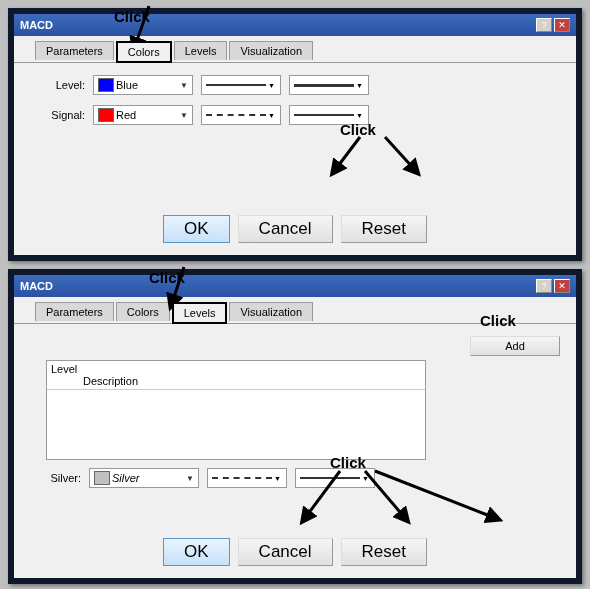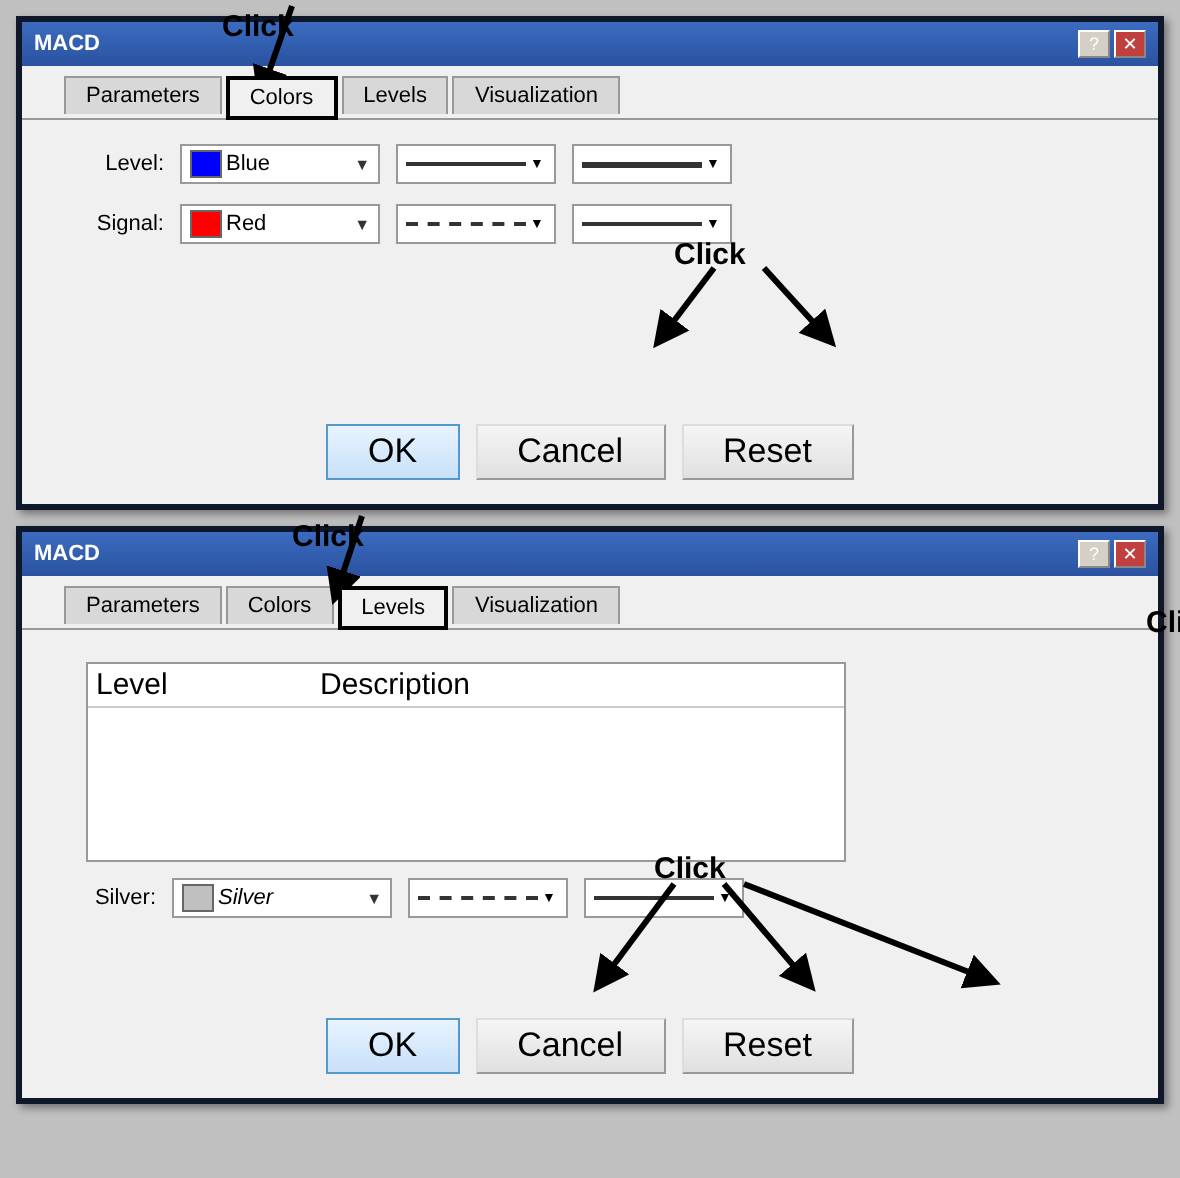--- a/index.html
+++ b/index.html
@@ -11,21 +11,21 @@
       min-height: 589px;
       display: flex;
       flex-direction: column;
       gap: 8px;
       padding: 8px;
     }
 
     
     .dialog {
       background: #0ea5e9;
-      border: 3px solid #0f172a;
+      border: 6px solid #0f172a;
       box-shadow: 2px 2px 4px rgba(0,0,0,0.4);
       width: 574px;
     }
 
     .title-bar {
       background: linear-gradient(to bottom, #3c6bbf, #2a52a0);
       color: white;
       padding: 3px 6px;
       display: flex;
       align-items: center;
@@ -174,21 +174,22 @@
       background: white;
       border: 1px solid #999;
       height: 100px;
       width: 380px;
       margin-bottom: 8px;
     }
     .levels-table-header {
       display: flex;
       border-bottom: 1px solid #ccc;
       padding: 2px 4px;
-      font-size: 15px;
+      font-size: 11px;
+      flex-direction: column;
     }
     .level-col { width: 80px; }
     .desc-col { flex: 1; padding-left: 32px; }
     .side-btn {
       background: linear-gradient(to bottom, #f5f5f5, #e0e0e0);
       border: 1px solid #999;
       padding: 3px 16px;
       font-size: 11px;
       cursor: pointer;
       width: 90px;
@@ -344,20 +345,21 @@
   </div>
 
   <div class="dialog-body">
 
     <div style="display:flex; gap:8px; padding:0; margin-bottom:4px; position:relative;">
       <div style="flex:1;"></div>
       <div style="display:flex; flex-direction:column; gap:6px; position:relative;">
         <div style="position:absolute; top:-24px; left:10px; font-size:15px; font-weight:bold; font-family:Arial; pointer-events:none;">
           <span>Click</span>
         </div>
+        <button class="side-btn">Add</button>
       </div>
     </div>
 
     <div class="levels-content">
       <div style="flex:1;">
         <div class="levels-table">
           <div class="levels-table-header">
             <span class="level-col">Level</span>
             <span class="desc-col">Description</span>
           </div>

